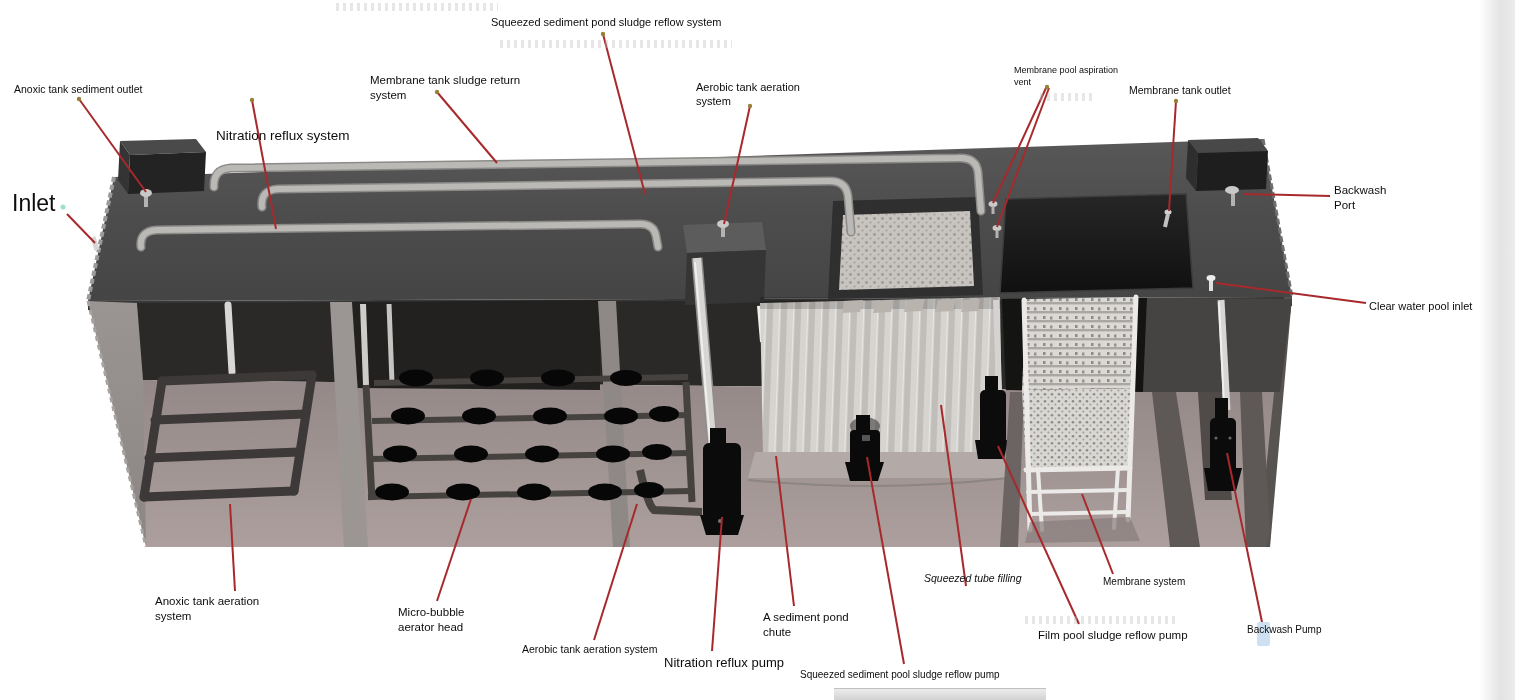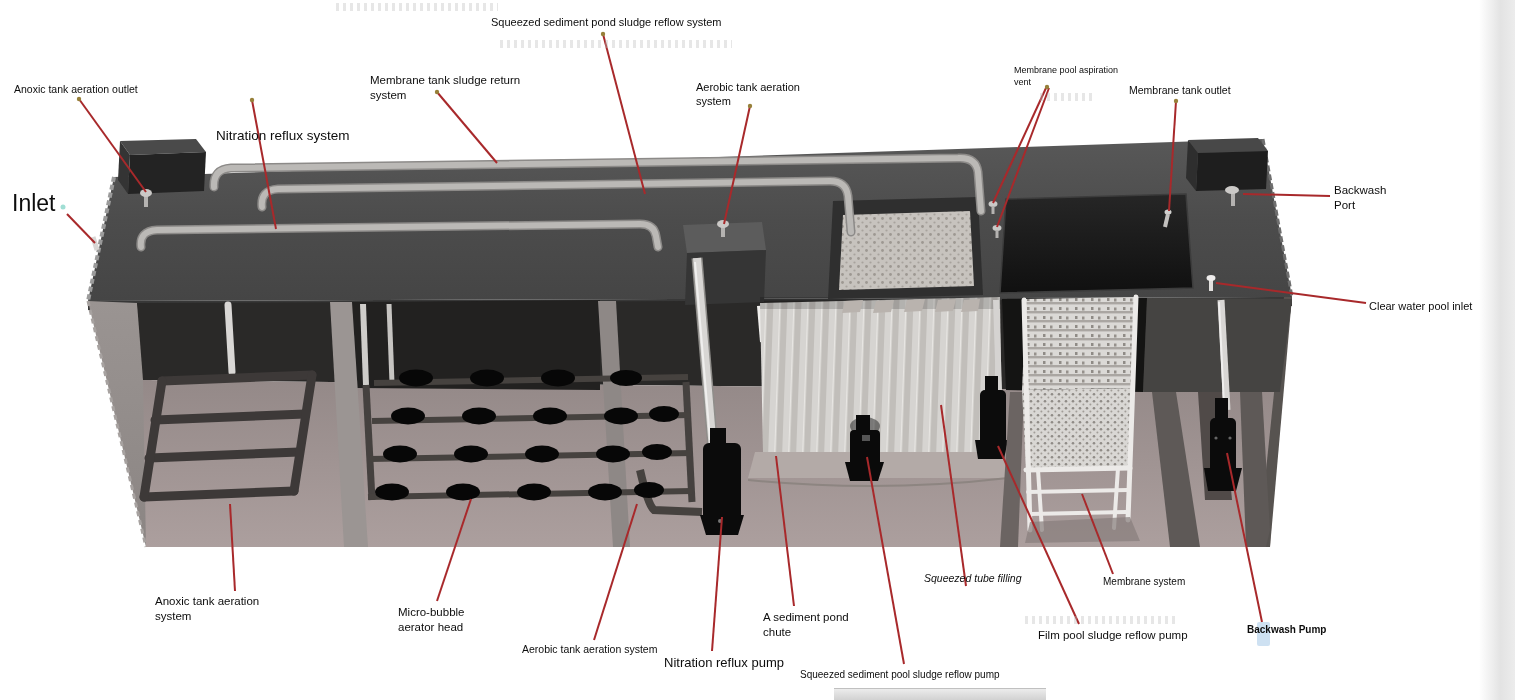--- a/index.html
+++ b/index.html
@@ -310,21 +310,21 @@
     <circle cx="252" cy="100" r="2.2"></circle>
         <circle cx="437" cy="92" r="2.2"></circle>
     <circle cx="750" cy="106" r="2.2"></circle>
         <circle cx="1047" cy="87" r="2.2"></circle>
     <circle cx="1176" cy="101" r="2.2"></circle>
     <circle cx="63" cy="207" r="2.5" fill="#8fd8cc" opacity="0.85"></circle>
   </g>
 </svg>
 
 <div class="label fs11" style="left:491px;top:15px;">Squeezed sediment pond sludge reflow system</div>
-<div class="label fs105" style="left:14px;top:83px;">Anoxic tank aeration outlet</div>
+<div class="label fs105" style="left:14px;top:83px;">Anoxic tank sediment outlet</div>
 <div class="label fs135" style="left:216px;top:79px;margin-top:48px;">Nitration reflux system</div>
 <div class="label fs115" style="left:370px;top:73px;">Membrane tank sludge return
 system</div>
 <div class="label fs11" style="left:696px;top:80px;">Aerobic tank aeration
 system</div>
 <div class="label fs9" style="left:1014px;top:65px;">Membrane pool aspiration
 vent</div>
 <div class="label fs105" style="left:1129px;top:84px;">Membrane tank outlet</div>
 <div class="label fs23" style="left:12px;top:189px;">Inlet</div>
 <div class="label fs115" style="left:1334px;top:183px;">Backwash
@@ -335,21 +335,21 @@
 <div class="label fs115" style="left:398px;top:605px;">Micro-bubble
 aerator head</div>
 <div class="label fs105" style="left:522px;top:643px;">Aerobic tank aeration system</div>
 <div class="label fs13" style="left:664px;top:655px;">Nitration  reflux pump</div>
 <div class="label fs115" style="left:763px;top:610px;">A sediment pond
 chute</div>
 <div class="label fs105" style="left:924px;top:572px;font-style:italic;">Squeezed tube filling</div>
 <div class="label fs10" style="left:800px;top:668px;">Squeezed sediment pool sludge reflow pump</div>
 <div class="label fs115" style="left:1038px;top:628px;">Film pool sludge reflow pump</div>
 <div class="label fs10" style="left:1103px;top:575px;">Membrane system</div>
-<div class="label fs10" style="left:1247px;top:623px;z-index:3;font-weight:bold;">Backwash Pump</div>
+<div class="label fs10" style="left:1247px;top:623px;z-index:3;">Backwash Pump</div>
 
 <div class="ghost" style="left:336px;top:3px;width:162px;"></div>
 <div class="ghost" style="left:500px;top:40px;width:232px;"></div>
 <div class="ghost" style="left:1040px;top:93px;width:55px;"></div>
 <div class="ghost" style="left:1025px;top:616px;width:150px;"></div>
 <div class="bluesmudge" style="left:1257px;top:622px;width:13px;height:24px;"></div>
 <div class="bottomstrip" style="left:834px;top:688px;width:212px;height:12px;"></div>
 <div class="edgeband" style="left:1479px;top:0;width:36px;height:700px;"></div>
 
 </div>

